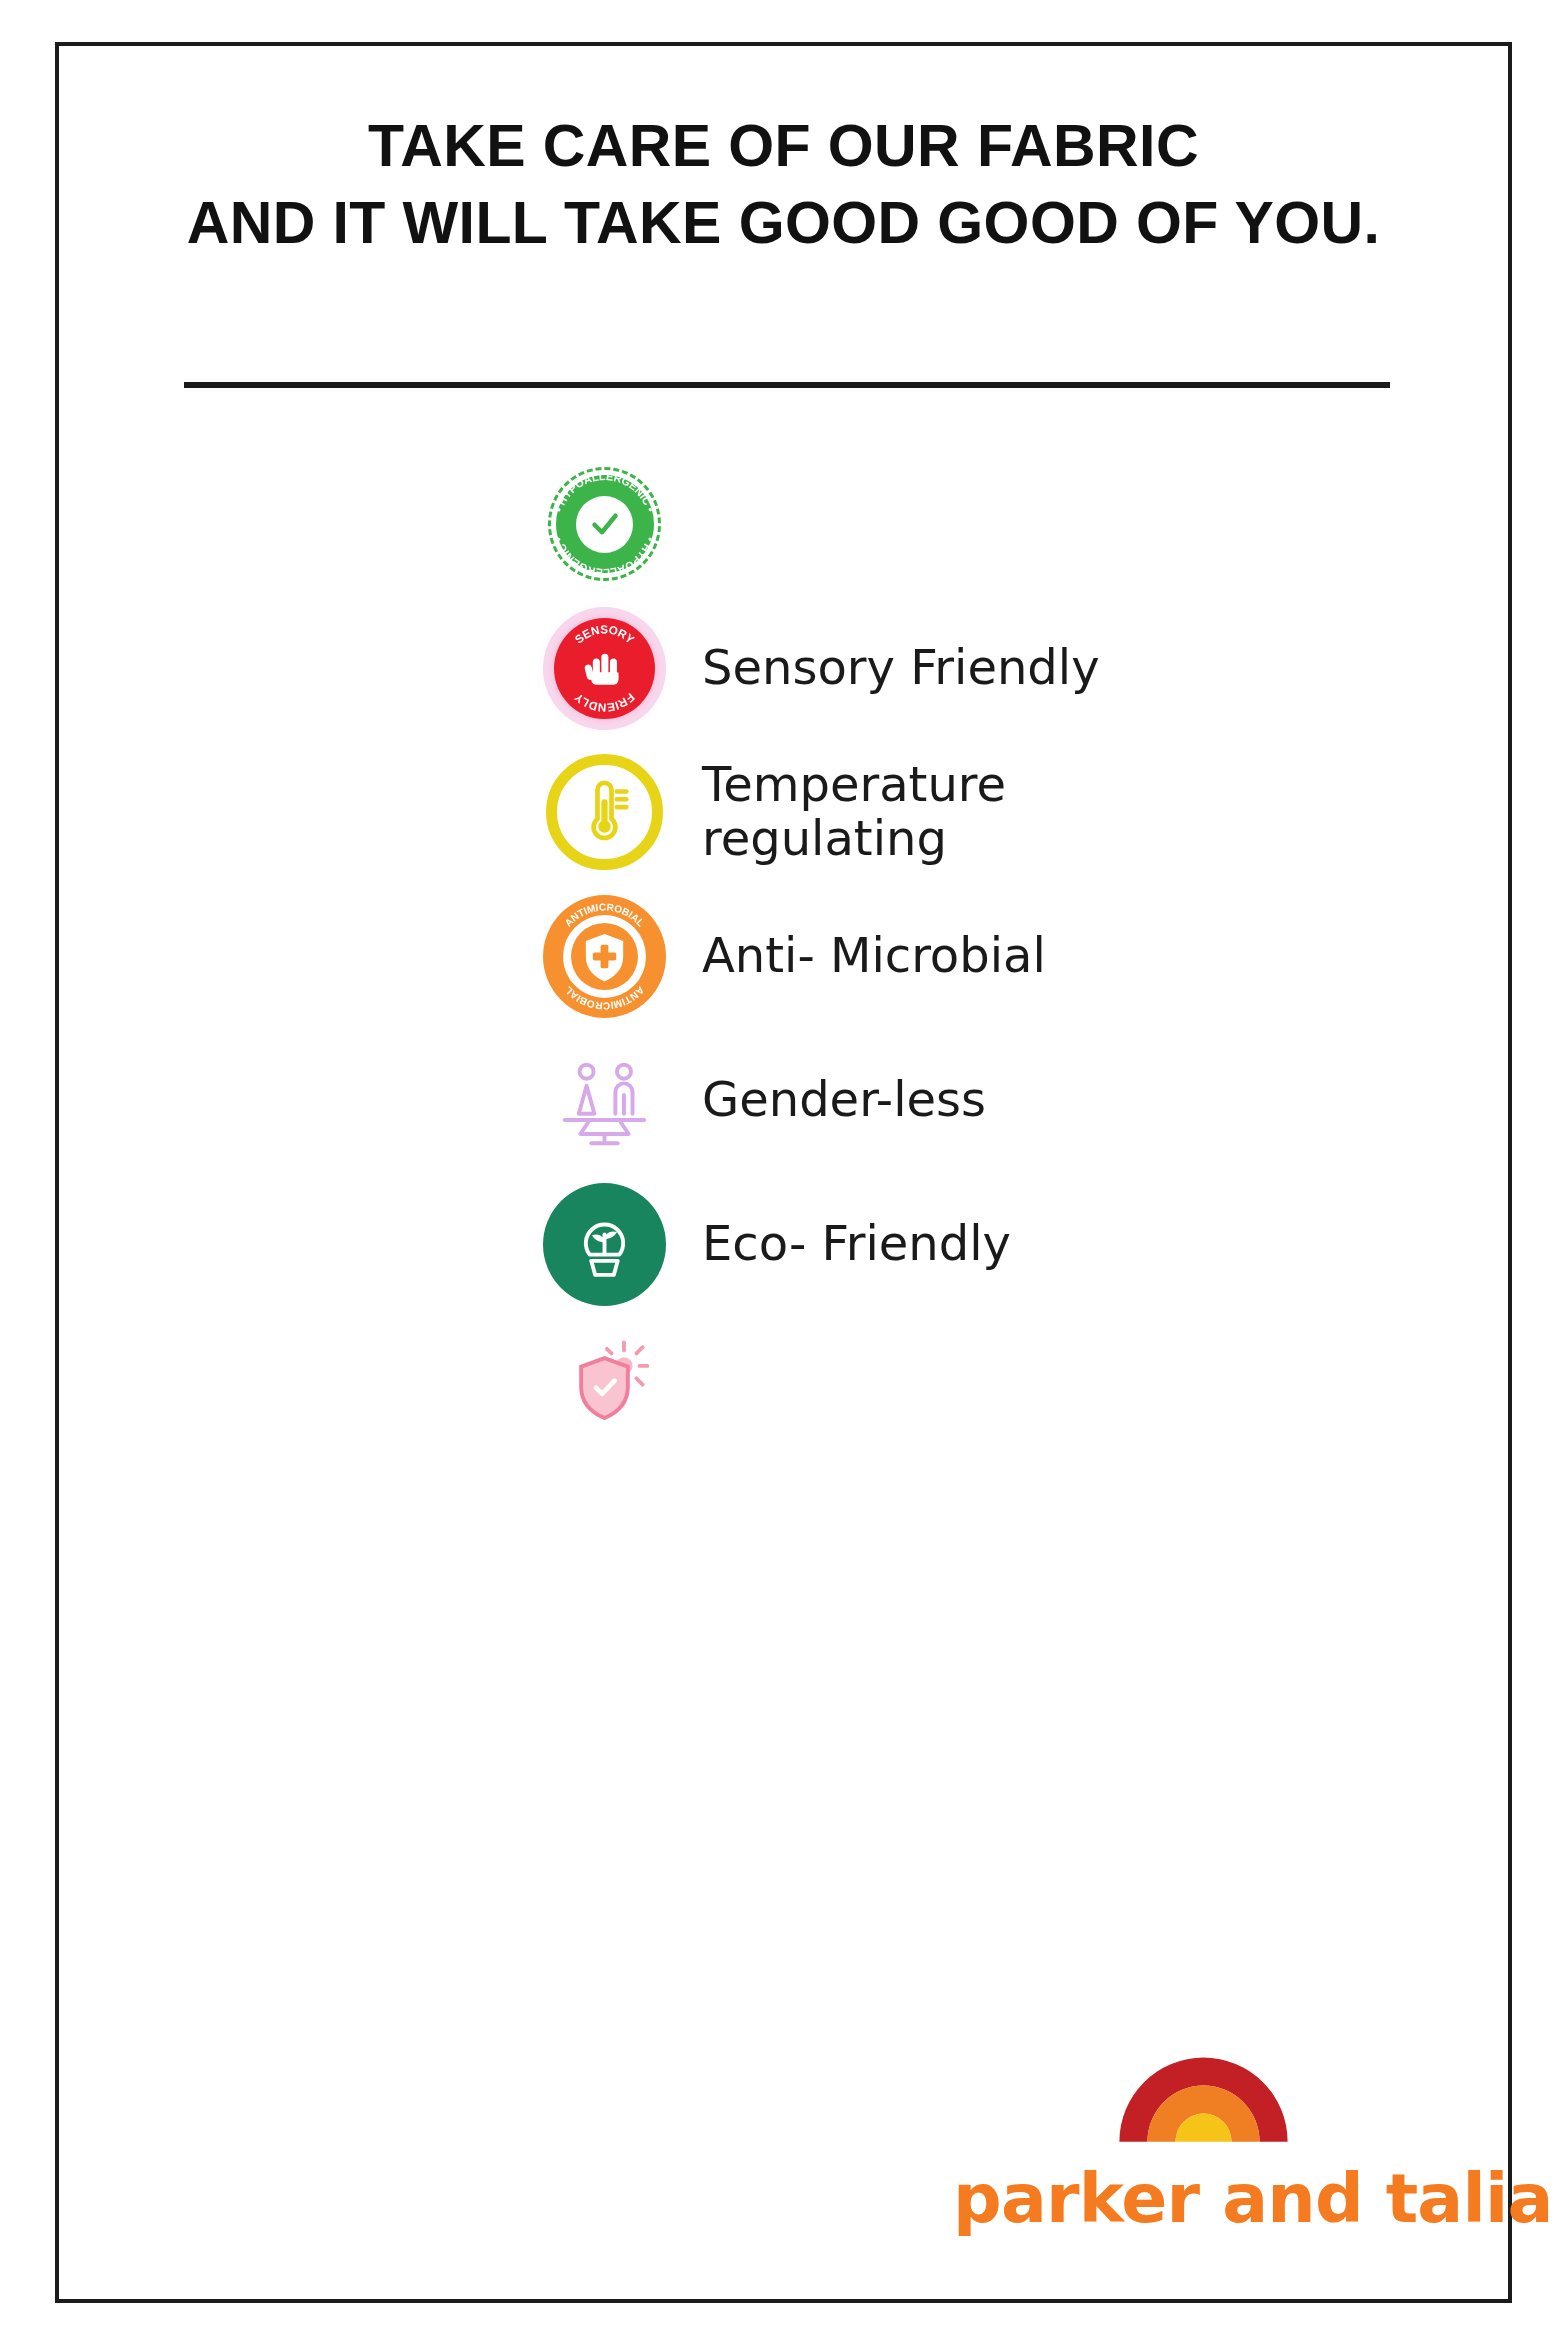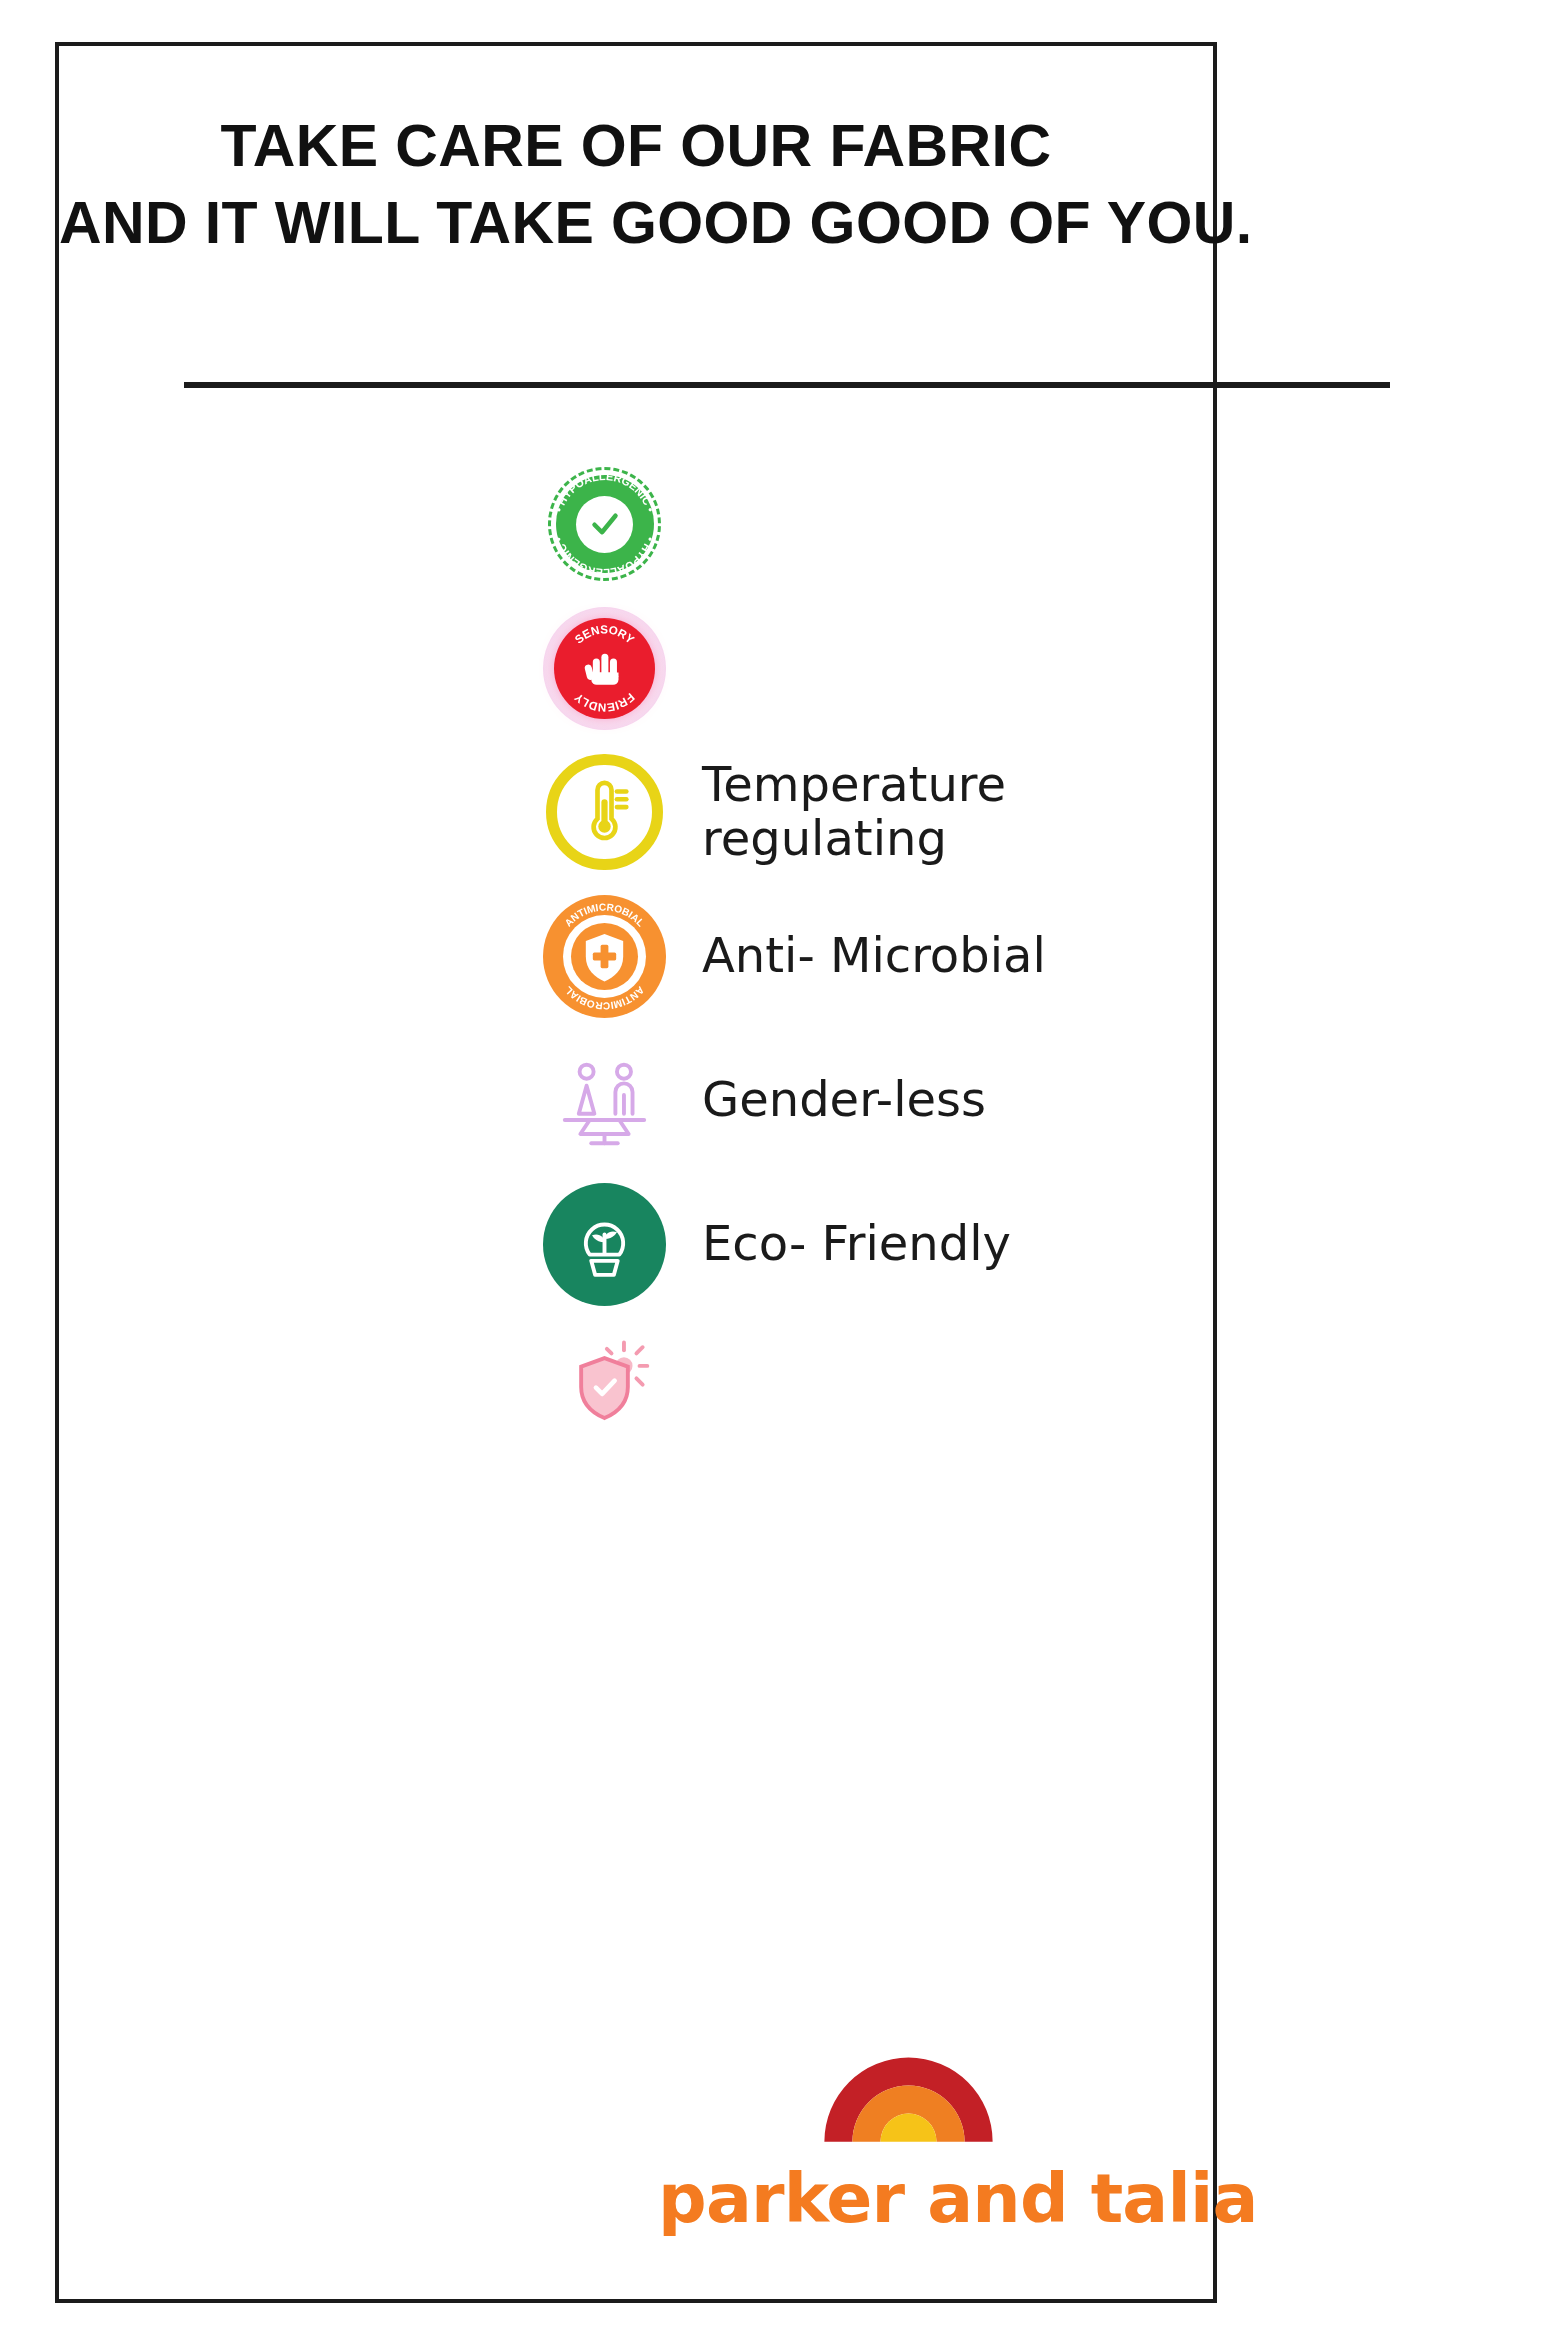--- a/index.html
+++ b/index.html
@@ -17,21 +17,21 @@
     position: relative;
     width: 1561px;
     height: 2342px;
     background: #ffffff;
     box-sizing: border-box;
   }
   .frame {
     position: absolute;
     left: 55px;
     top: 42px;
-    width: 1162px;
+    width: 1457px;
     height: 2261px;
     border: 4.7px solid #1b1b1b;
     box-sizing: border-box;
     background: #ffffff;
   }
   .headline {
     position: absolute;
     left: 0;
     top: 62px;
     width: 100%;
@@ -278,20 +278,23 @@
             <g fill="#ffffff">
               <rect x="64" y="66" width="9" height="26" rx="4.5"></rect>
               <rect x="75" y="60" width="9" height="32" rx="4.5"></rect>
               <rect x="86" y="66" width="9" height="26" rx="4.5"></rect>
               <rect x="55" y="74" width="9" height="20" rx="4.5" transform="rotate(-14 59 84)"></rect>
               <rect x="62" y="84" width="35" height="16" rx="7"></rect>
               <path d="M62 90 q17 14 35 0 v-6 h-35 z"></path>
             </g>
           </svg>
         </div>
+        <div class="label">
+          <span>Sensory Friendly</span>
+        </div>
       </div>
 
       <div class="row">
         <div class="badge b-temp">
           <div class="ring"></div>
           <svg viewBox="0 0 158 158" aria-hidden="true">
             <g stroke="#e8d417" fill="none" stroke-width="6" stroke-linecap="round">
               <path d="M70 50 a9 9 0 0 1 18 0 v37 a14 14 0 1 1 -18 0 z"></path>
               <line x1="95" y1="52" x2="107" y2="52"></line>
               <line x1="95" y1="62" x2="107" y2="62"></line>

